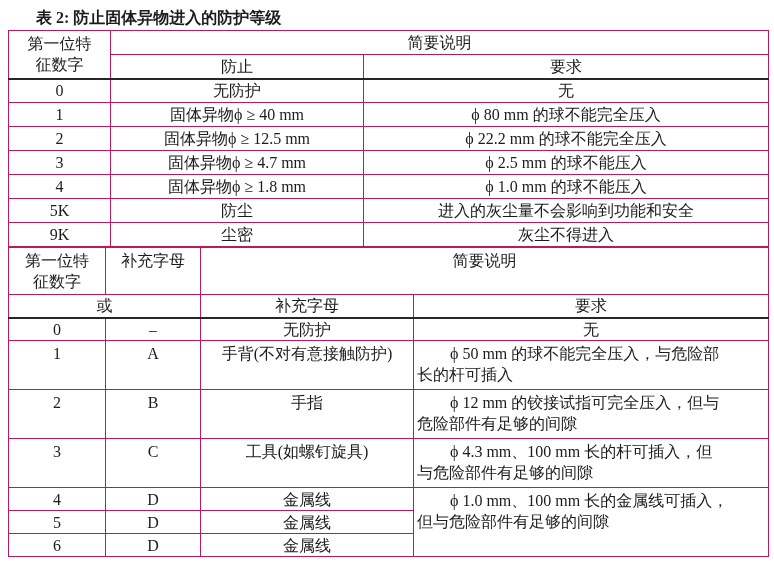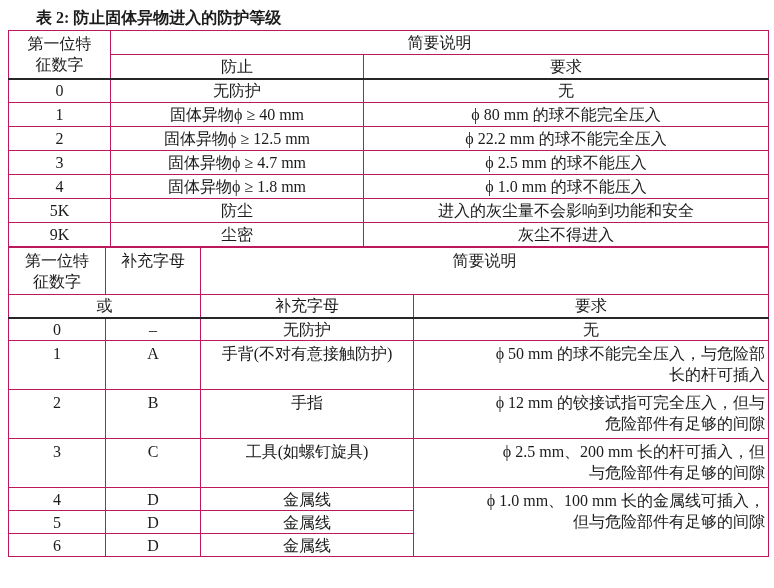--- a/index.html
+++ b/index.html
@@ -43,21 +43,21 @@
   
   tr.r24 { height: 24px; }
   tr.r23 { height: 23px; }
   tr.r48 { height: 47px; }
   tr.r49 { height: 49px; }
   
   tr.tall td { vertical-align: top; padding-top: 2px; }
   td.top { vertical-align: top; padding-top: 2px; }
   
   td.req {
-    text-align: right;
+    text-align: left;
     padding-left: 3px;
     padding-right: 3px;
   }
   .line { display: block; }
   .indent { text-indent: 33px; }
 </style>
 </head>
 <body>
 
 <div class="page">
@@ -164,21 +164,21 @@
       <td class="req">
         <span class="line indent">ϕ 12 mm 的铰接试指可完全压入，但与</span>
         <span class="line">危险部件有足够的间隙</span>
       </td>
     </tr>
     <tr class="r49 tall">
       <td>3</td>
       <td>C</td>
       <td>工具(如螺钉旋具)</td>
       <td class="req">
-        <span class="line indent">ϕ 2.5 mm、200 mm 长的杆可插入，但</span>
+        <span class="line indent">ϕ 4.3 mm、100 mm 长的杆可插入，但</span>
         <span class="line">与危险部件有足够的间隙</span>
       </td>
     </tr>
     <tr class="r23">
       <td>4</td>
       <td>D</td>
       <td>金属线</td>
       <td rowspan="3" class="req top">
         <span class="line indent">ϕ 1.0 mm、100 mm 长的金属线可插入，</span>
         <span class="line">但与危险部件有足够的间隙</span>

